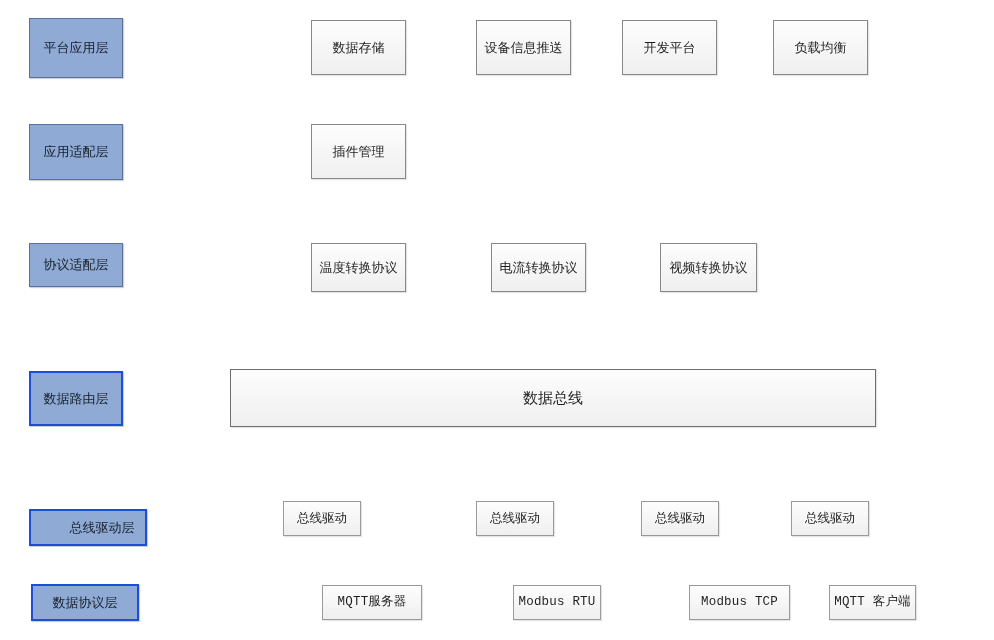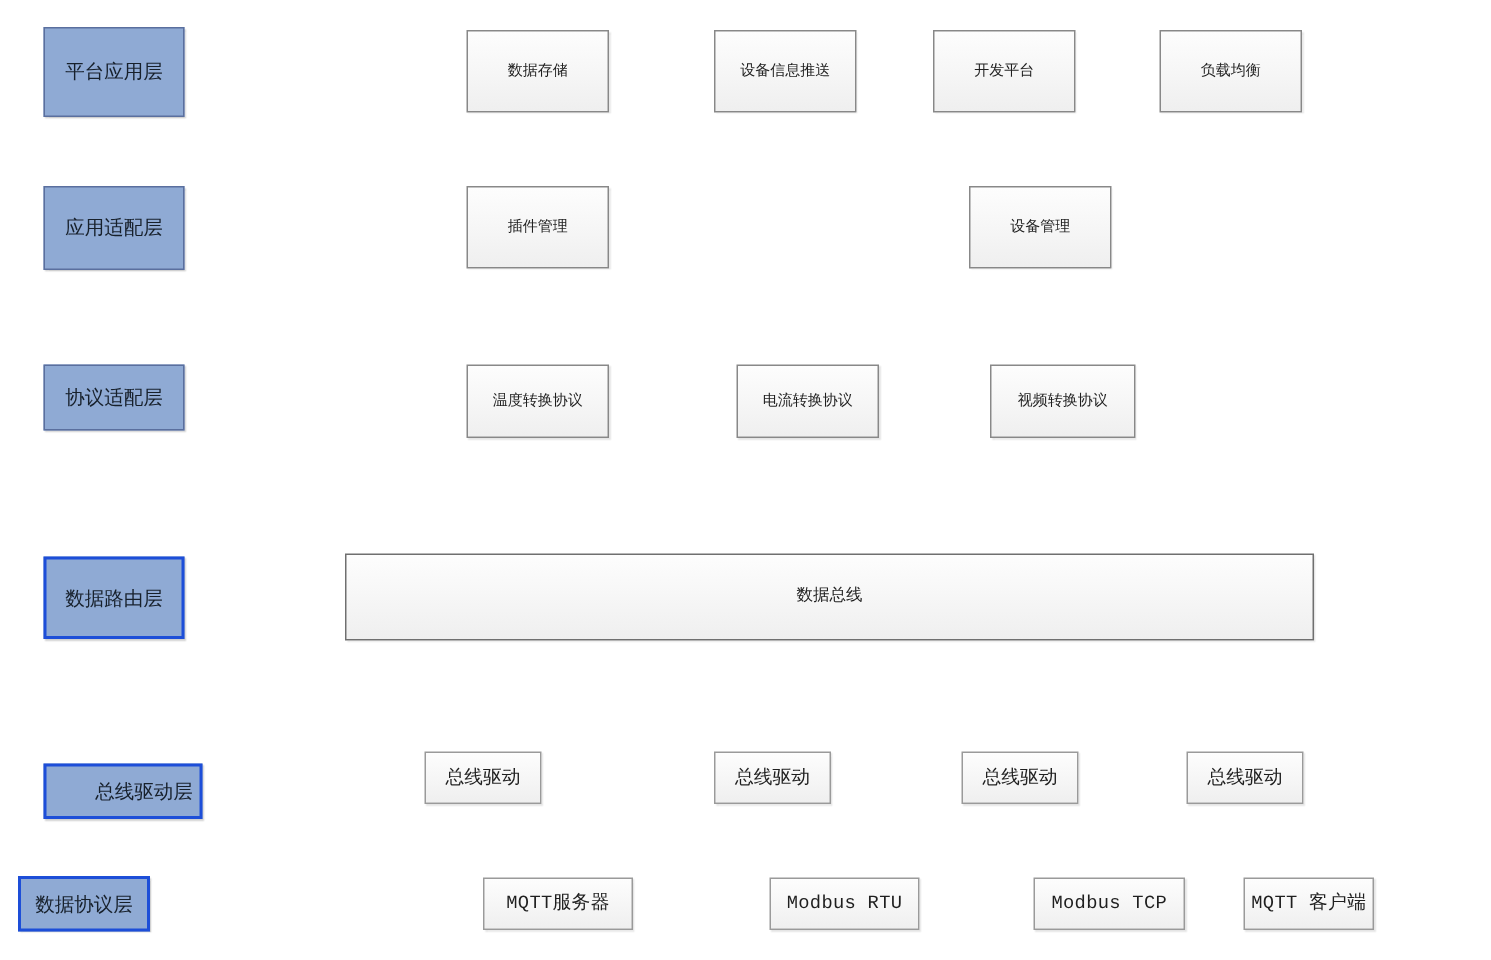--- a/index.html
+++ b/index.html
@@ -42,37 +42,37 @@
     box-shadow: 1px 1px 1px rgba(0,0,0,0.18);
   }
   .layer-label.alt-border {
     border: 2px solid #1d4ed8;
   }
 
   
   .box {
     background: linear-gradient(to bottom, #fdfdfd 0%, #f7f7f7 45%, #efefef 100%);
     border: 1px solid #888888;
-    font-size: 10px;
+    font-size: 13px;
     color: #1f1f1f;
     box-shadow: 1px 1px 1px rgba(0,0,0,0.10);
   }
   .box.thin {
     border: 1px solid #9a9a9a;
     font-size: 12.5px;
   }
   .box.mono {
     font-family: "Liberation Mono", "DejaVu Sans Mono", monospace;
     font-size: 12.5px;
     letter-spacing: 0.2px;
     margin-left: 48px;
   }
   .box.wide-bus {
     border: 1px solid #6f6f6f;
-    font-size: 11px;
+    font-size: 15px;
   }
 </style>
 </head>
 <body>
 
 <div id="diagram">
 
   <div class="node layer-label" style="left:29px; top:18px; width:94px; height:60px;">
     <span>平台应用层</span>
   </div>
@@ -82,25 +82,25 @@
   </div>
 
   <div class="node layer-label" style="left:29px; top:243px; width:94px; height:44px;">
     <span>协议适配层</span>
   </div>
 
   <div class="node layer-label alt-border" style="left:29px; top:371px; width:94px; height:55px;">
     <span>数据路由层</span>
   </div>
 
-  <div class="node layer-label alt-border" style="left:29px; top:509px; width:106px; height:37px;padding-left:28px;">
+  <div class="node layer-label alt-border" style="left:29px; top:509px; width:118px; height:37px;padding-left:28px;">
     <span>总线驱动层</span>
   </div>
 
-  <div class="node layer-label alt-border" style="left:12px; top:584px; width:88px; height:37px;">
+  <div class="node layer-label alt-border" style="left:31px; top:584px; width:108px; height:37px;">
     <span>数据协议层</span>
   </div>
 
   <div class="node box" style="left:311px; top:20px; width:95px; height:55px;">
     <span>数据存储</span>
   </div>
 
   <div class="node box" style="left:476px; top:20px; width:95px; height:55px;">
     <span>设备信息推送</span>
   </div>
@@ -110,23 +110,20 @@
   </div>
 
   <div class="node box" style="left:622px; top:20px; width:95px; height:55px;">
     <span>开发平台</span>
   </div>
 
   <div class="node box" style="left:311px; top:124px; width:95px; height:55px;">
     <span>插件管理</span>
   </div>
 
-  <div class="node box" style="left:646px; top:124px; width:95px; height:55px;">
-    <span>设备管理</span>
-  </div>
 
   <div class="node box" style="left:311px; top:243px; width:95px; height:49px;">
     <span>温度转换协议</span>
   </div>
 
   <div class="node box" style="left:491px; top:243px; width:95px; height:49px;">
     <span>电流转换协议</span>
   </div>
 
   <div class="node box" style="left:660px; top:243px; width:97px; height:49px;">
@@ -150,21 +147,21 @@
   </div>
 
   <div class="node box thin" style="left:791px; top:501px; width:78px; height:35px;">
     <span>总线驱动</span>
   </div>
 
   <div class="node box thin mono" style="left:274px; top:585px; width:100px; height:35px;">
     <span>MQTT服务器</span>
   </div>
 
-  <div class="node box thin mono" style="left:465px; top:585px; width:100px; height:35px;">
+  <div class="node box thin mono" style="left:465px; top:585px; width:88px; height:35px;">
     <span>Modbus RTU</span>
   </div>
 
   <div class="node box thin mono" style="left:641px; top:585px; width:101px; height:35px;">
     <span>Modbus TCP</span>
   </div>
 
   <div class="node box thin mono" style="left:781px; top:585px; width:87px; height:35px;">
     <span>MQTT 客户端</span>
   </div>

